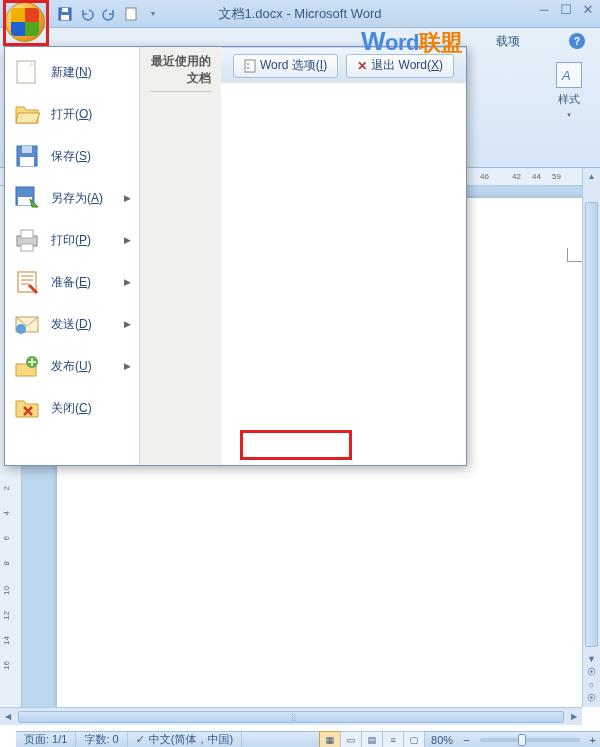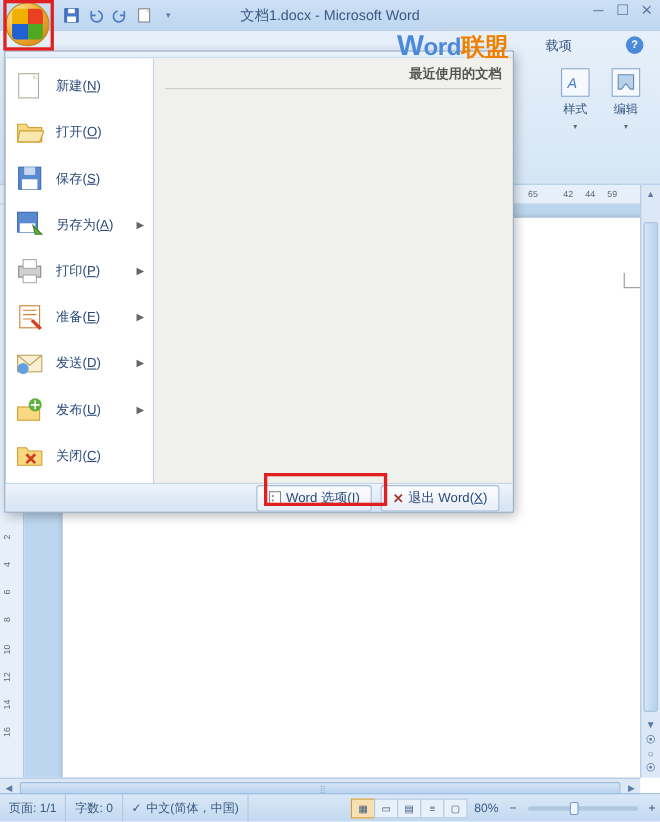--- a/index.html
+++ b/index.html
@@ -38,31 +38,31 @@
 
 .vscroll { position: absolute; right: 0; top: 168px; bottom: 40px; width: 18px; background: #dce8f5; border-left: 1px solid #b0c8e0; }
 .vscroll .arrow, .hscroll .arrow { height: 16px; width: 100%; display: flex; align-items: center; justify-content: center; font-size: 8px; color: #5a7aa5; cursor: pointer; }
 .vscroll .thumb { position: absolute; top: 34px; bottom: 60px; left: 2px; right: 2px; background: linear-gradient(to right,#d5e5f6,#b8d2ee); border: 1px solid #9dbde0; border-radius: 2px; }
 .vscroll .bot-icons { position: absolute; bottom: 2px; left: 0; right: 0; display: flex; flex-direction: column; align-items: center; gap: 1px; }
 .vscroll .bot-icons div { width: 14px; height: 12px; font-size: 9px; color: #5a7aa5; text-align: center; }
 .hscroll { position: absolute; left: 0; right: 18px; bottom: 22px; height: 18px; background: #dce8f5; border-top: 1px solid #b0c8e0; display: flex; align-items: center; }
 .hscroll .thumb { flex: 1; height: 12px; margin: 0 2px; background: linear-gradient(to bottom,#d5e5f6,#b8d2ee); border: 1px solid #9dbde0; border-radius: 2px; position: relative; }
 
 
-.status-bar { position: absolute; left: 0; right: 0; bottom: 0; height: 26px; background: linear-gradient(to bottom,#d9e8f7,#c3d9f0); border-top: 1px solid #9dbde0; display: flex; align-items: center; font-size: 11px; color: #3b5a82; }
+.status-bar { position: absolute; left: 16px; right: 0; bottom: 0; height: 16px; background: linear-gradient(to bottom,#d9e8f7,#c3d9f0); border-top: 1px solid #9dbde0; display: flex; align-items: center; font-size: 11px; color: #3b5a82; }
 .status-bar .seg { padding: 0 8px; border-right: 1px solid #b0c8e0; height: 100%; display: flex; align-items: center; }
 .view-btns { display: flex; margin-left: auto; }
 .view-btns div { width: 22px; height: 18px; border: 1px solid #b0c8e0; margin-left: -1px; display: flex; align-items: center; justify-content: center; font-size: 9px; background: #e8f0fa; cursor: pointer; }
 .view-btns div.active { background: #f8e0b0; border-color: #d0a040; }
 .zoom { padding: 0 6px; }
 .slider { width: 100px; height: 4px; background: #b0c8e0; margin: 0 6px; position: relative; border-radius: 2px; }
 .slider .knob { position: absolute; left: 38%; top: -4px; width: 8px; height: 12px; background: #eef4fb; border: 1px solid #7a9cc6; border-radius: 2px; }
 
 
-.office-menu { position: absolute; left: 4px; top: 46px; width: 463px; height: 420px; background: #fff; border: 1px solid #7893b8; box-shadow: 2px 3px 10px rgba(0,0,0,.3); z-index: 150; display: flex; flex-direction: column; }
+.office-menu { position: absolute; left: 4px; top: 46px; width: 463px; height: 420px; background: #fff; border: 1px solid #7893b8; box-shadow: 2px 3px 10px rgba(0,0,0,.3); z-index: 150; display: flex; }
 .menu-top { height: 8px; background: linear-gradient(to bottom,#eef4fb,#e0ecf8); border-bottom: 1px solid #c3d5ea; }
 .menu-body { flex: 1; display: flex; }
 .menu-left { width: 135px; border-right: 1px solid #c3d5ea; padding: 4px 0; }
 .menu-item { height: 42px; display: flex; align-items: center; padding: 0 8px; gap: 10px; cursor: pointer; color: #2a4a7a; font-size: 12px; }
 .menu-item .mi-icon { width: 28px; height: 28px; display: flex; align-items: center; justify-content: center; }
 .menu-item .arrow-r { margin-left: auto; color: #666; font-size: 9px; }
 .menu-right { flex: 1; background: #f0f0ec; padding: 6px 10px; text-align: right; }
 .menu-right-title { font-size: 12px; font-weight: bold; color: #555; border-bottom: 1px solid #ccc; padding-bottom: 4px; }
 .menu-bottom { height: 36px; background: linear-gradient(to bottom,#eef4fb,#d5e3f3); border-top: 1px solid #c3d5ea; display: flex; align-items: center; justify-content: flex-end; padding: 0 12px; gap: 8px; }
 .menu-bottom-btn { height: 24px; padding: 0 10px; border: 1px solid #a8bdd8; background: linear-gradient(to bottom,#fdfdfe,#e8eef6); border-radius: 3px; display: flex; align-items: center; gap: 4px; font-size: 12px; color: #2a4a7a; cursor: pointer; }
@@ -127,36 +127,27 @@
 <div class="ribbon-right-group">
   <div class="rib-btn">
     <div class="rib-icon-box">
         <svg width="18" height="16">
           <text x="2" y="13" font-size="13" fill="#4a7ac8" font-family="serif" font-style="italic">A</text>
         </svg>
       </div>
     <span>样式</span>
     <span style="font-size:7px;color:#666">▾</span>
   </div>
-  <div class="rib-btn">
-    <div class="rib-icon-box">
-        <svg width="18" height="18">
-          <path d="M2 2 L2 15 L5 15 L9 10 L13 15 L16 15 L16 2 Z" fill="#b8d0e8" stroke="#6a8ab8"></path>
-        </svg>
-      </div>
-    <span>编辑</span>
-    <span style="font-size:7px;color:#666">▾</span>
-  </div>
 </div>
 
 <div class="wm-url">www.wordlm.com</div>
 <div class="wm"><span class="w">W</span><span class="ord">ord</span><span class="lm">联盟</span></div>
 
 <div class="ruler-h">
-  <span style="right:96px">65</span>
+  <span style="right:96px">46</span>
   <span style="right:64px">42</span>
   <span style="right:44px">44</span>
   <span style="right:24px">59</span>
 </div>
 <div class="ruler-v">
   <span style="top:300px">2</span>
   <span style="top:325px">4</span>
   <span style="top:350px">6</span>
   <span style="top:375px">8</span>
   <span style="top:400px">10</span>

